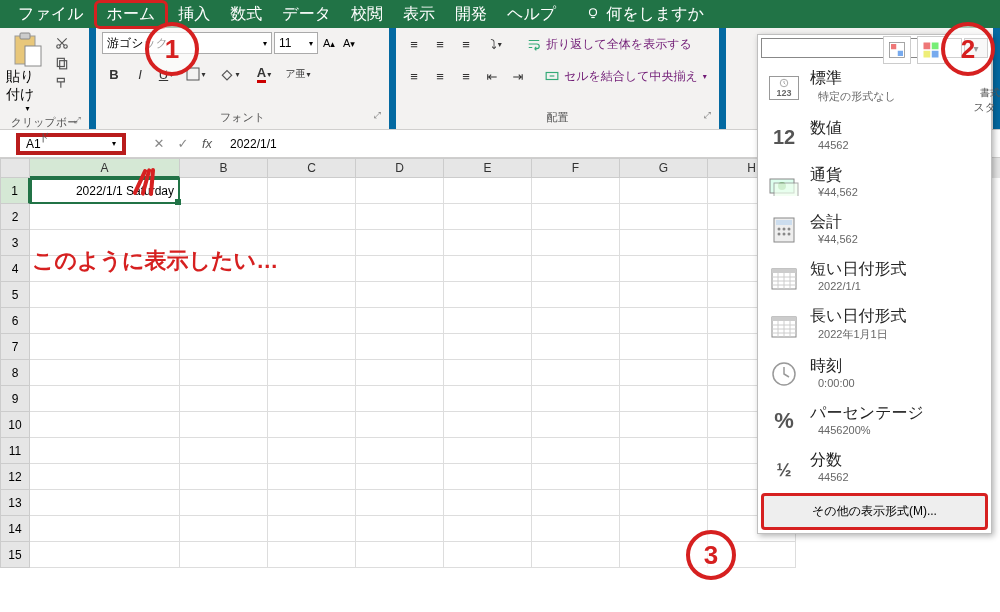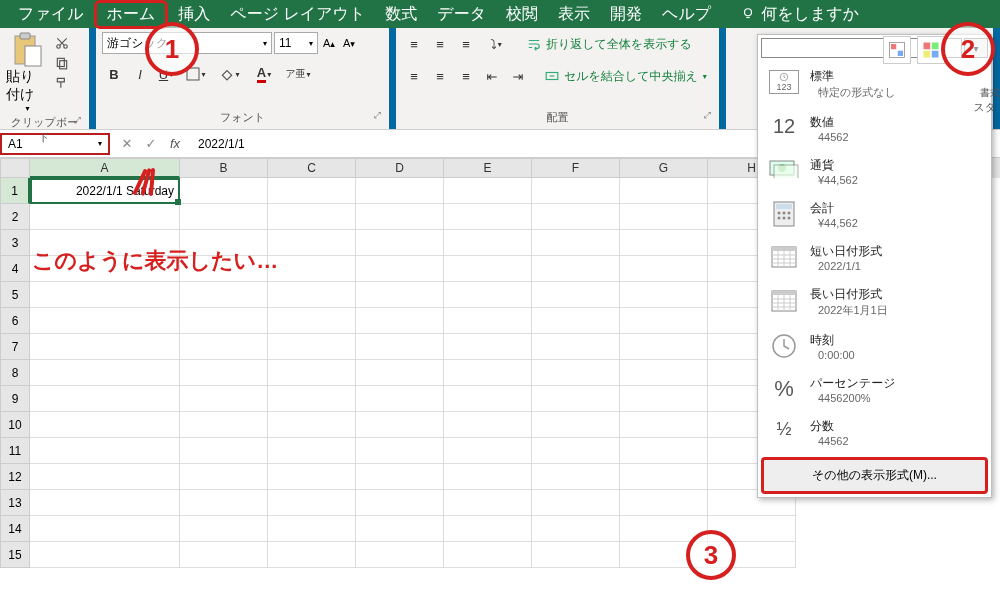--- a/index.html
+++ b/index.html
@@ -29,27 +29,27 @@
     .font-name { width: 170px; height: 22px; border: 1px solid #aaa; background: #fff; font-size: 12px; padding: 0 4px; display: flex; align-items: center; justify-content: space-between; }
     .font-size { width: 44px; height: 22px; border: 1px solid #aaa; background: #fff; font-size: 12px; padding: 0 4px; display: flex; align-items: center; justify-content: space-between; }
     .font-sizer { width: 18px; height: 22px; display: flex; align-items: center; justify-content: center; font-size: 11px; }
     .font-row2 { display: flex; gap: 2px; }
     .btn { width: 24px; height: 24px; display: flex; align-items: center; justify-content: center; font-size: 13px; color: #333; }
     .btn.wide { width: 32px; }
     .caret { font-size: 8px; margin-left: 1px; }
 
     .align-group { width: 330px; }
     .align-row { display: flex; gap: 2px; margin-bottom: 4px; align-items: center; }
-    .align-opt { display: flex; align-items: center; gap: 4px; font-size: 12px; color: #15803d; margin-left: 12px; }
+    .align-opt { display: flex; align-items: center; gap: 4px; font-size: 12px; color: #701a75; margin-left: 12px; }
 
     .format-group-end { flex: 1; }
 
     
     .formula-row { height: 28px; display: flex; align-items: center; border-bottom: 1px solid #d0cfce; }
-    .name-box { width: 110px; height: 22px; border: 2px solid #b91c1c; margin: 0 0; font-size: 12px; padding: 0 6px; display: flex; align-items: center; justify-content: space-between; background: #fff; }
+    .name-box { width: 110px; height: 22px; border: 4px solid #b91c1c; margin: 0 16px; font-size: 12px; padding: 0 6px; display: flex; align-items: center; justify-content: space-between; background: #fff; }
     .fx-btns { display: flex; gap: 2px; padding: 0 6px; align-items: center; }
     .fx-btn { width: 22px; height: 22px; display: flex; align-items: center; justify-content: center; font-size: 13px; color: #888; }
     .fx-label { font-style: italic; font-size: 13px; color: #555; }
     .formula-input { flex: 1; height: 22px; font-size: 12px; padding: 0 6px; display: flex; align-items: center; }
 
     
     .grid-area { position: relative; height: 454px; }
     .col-headers { display: flex; height: 20px; background: #e6e6e6; }
     .corner { width: 30px; border: 1px solid #ccc; background: #e6e6e6; }
     .col-h { width: 88px; border: 1px solid #ccc; border-left: none; text-align: center; font-size: 12px; color: #333; display: flex; align-items: center; justify-content: center; }
@@ -64,23 +64,23 @@
     .cell.selected { border: 2px solid #217346; position: relative; justify-content: flex-end; }
     .cell.selected::after { content: ''; position: absolute; right: -3px; bottom: -3px; width: 6px; height: 6px; background: #217346; }
 
     
     .format-dropdown { position: absolute; top: 34px; right: 8px; width: 235px; background: #fff; border: 1px solid #bfbfbf; box-shadow: 2px 2px 6px rgba(0,0,0,0.3); z-index: 50; }
     .fd-search { height: 26px; display: flex; padding: 3px; gap: 2px; }
     .fd-search-input { flex: 1; border: 1px solid #888; background: #fff; }
     .fd-search-btn { width: 24px; border: 1px solid #888; background: #eee; display: flex; align-items: center; justify-content: center; font-size: 10px; }
     .fd-list { max-height: 470px; overflow-y: auto; }
     .fd-item { display: flex; align-items: center; gap: 10px; padding: 7px 10px; cursor: pointer; }
-    .fd-icon { width: 32px; height: 28px; display: flex; align-items: flex-start; justify-content: center; font-size: 16px; color: #666; flex-shrink: 0; }
+    .fd-icon { width: 32px; height: 28px; display: flex; align-items: flex-end; justify-content: center; font-size: 16px; color: #666; flex-shrink: 0; font-weight: bold; }
     .fd-text { display: flex; flex-direction: column; }
-    .fd-name { font-size: 12px; color: #222; }
+    .fd-name { font-size: 16px; color: #222; }
     .fd-sample { font-size: 11px; color: #666; margin-left: 8px; }
     .fd-more { padding: 7px 10px; text-align: center; font-size: 12px; background: #eee; border: 3px solid #d62020; border-radius: 4px; margin: 3px; cursor: pointer; }
 
     
     .marker { position: absolute; border: 4px solid #d62020; border-radius: 50%; color: #d62020; font-weight: bold; display: flex; align-items: center; justify-content: center; font-size: 26px; z-index: 100; background: rgba(255,255,255,0.6); }
     .marker1 { top: 22px; left: 145px; width: 54px; height: 54px; }
     .marker2 { top: 22px; right: 5px; width: 54px; height: 54px; }
     .marker3 { top: 530px; left: 686px; width: 50px; height: 50px; }
     .red-text { position: absolute; color: #d62020; font-weight: bold; font-size: 22px; }
     .slash-marks { position: absolute; top: 168px; left: 138px; display: flex; gap: 2px; }
@@ -90,21 +90,20 @@
     .style-label { position: absolute; top: 100px; right: 4px; font-size: 11px; color: #555; z-index: 60; }
     .format-label-r { position: absolute; top: 86px; right: 0; font-size: 10px; color: #555; writing-mode: horizontal-tb; z-index: 60; }
   </style>
 </head>
 <body>
 
 <div class="menubar">
   <div class="menu-item">ファイル</div>
   <div class="menu-item active">ホーム</div>
   <div class="menu-item">挿入</div>
-  <div class="menu-item">ページ レイアウト</div>
   <div class="menu-item">数式</div>
   <div class="menu-item">データ</div>
   <div class="menu-item">校閲</div>
   <div class="menu-item">表示</div>
   <div class="menu-item">開発</div>
   <div class="menu-item">ヘルプ</div>
   <div class="tellme">
     <svg class="tellme-icon" viewBox="0 0 24 24" fill="none" stroke="#fff" stroke-width="2">
         <circle cx="12" cy="9" r="6"></circle>
         <path d="M9 18h6"></path>

